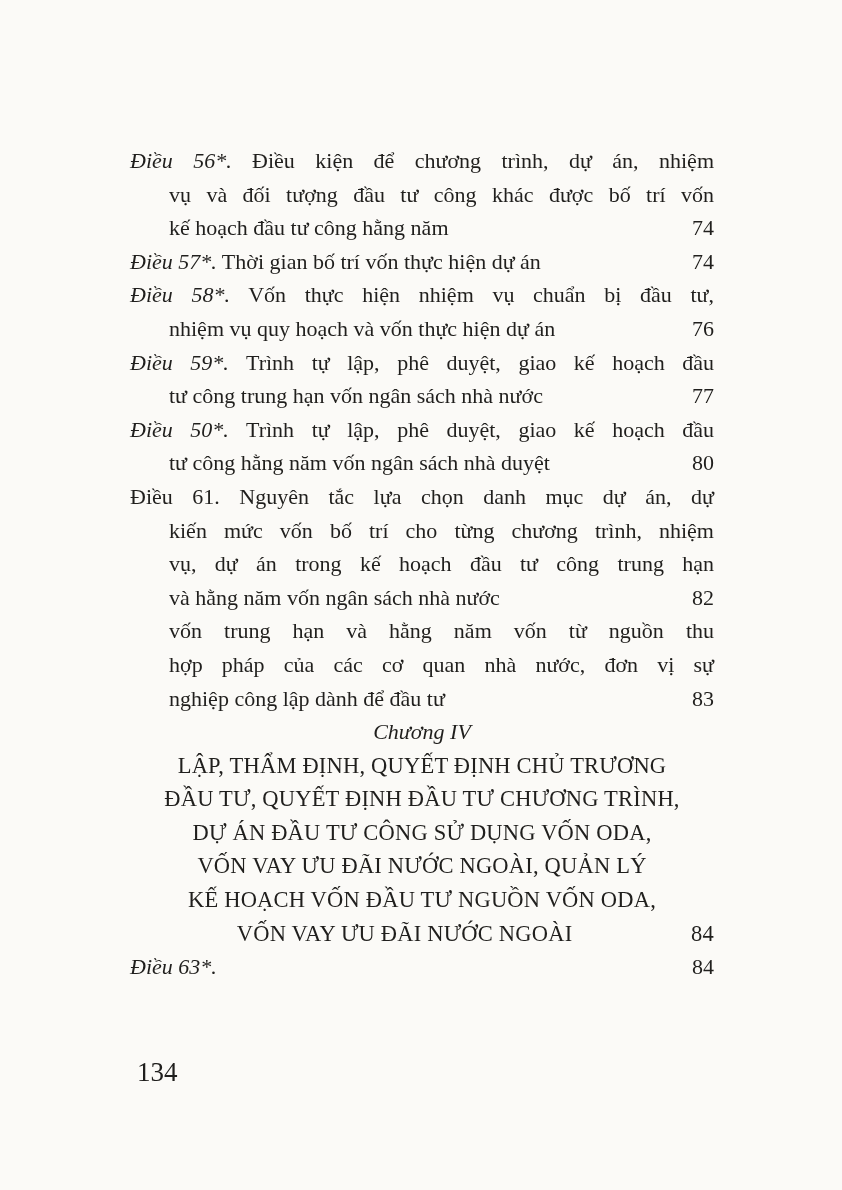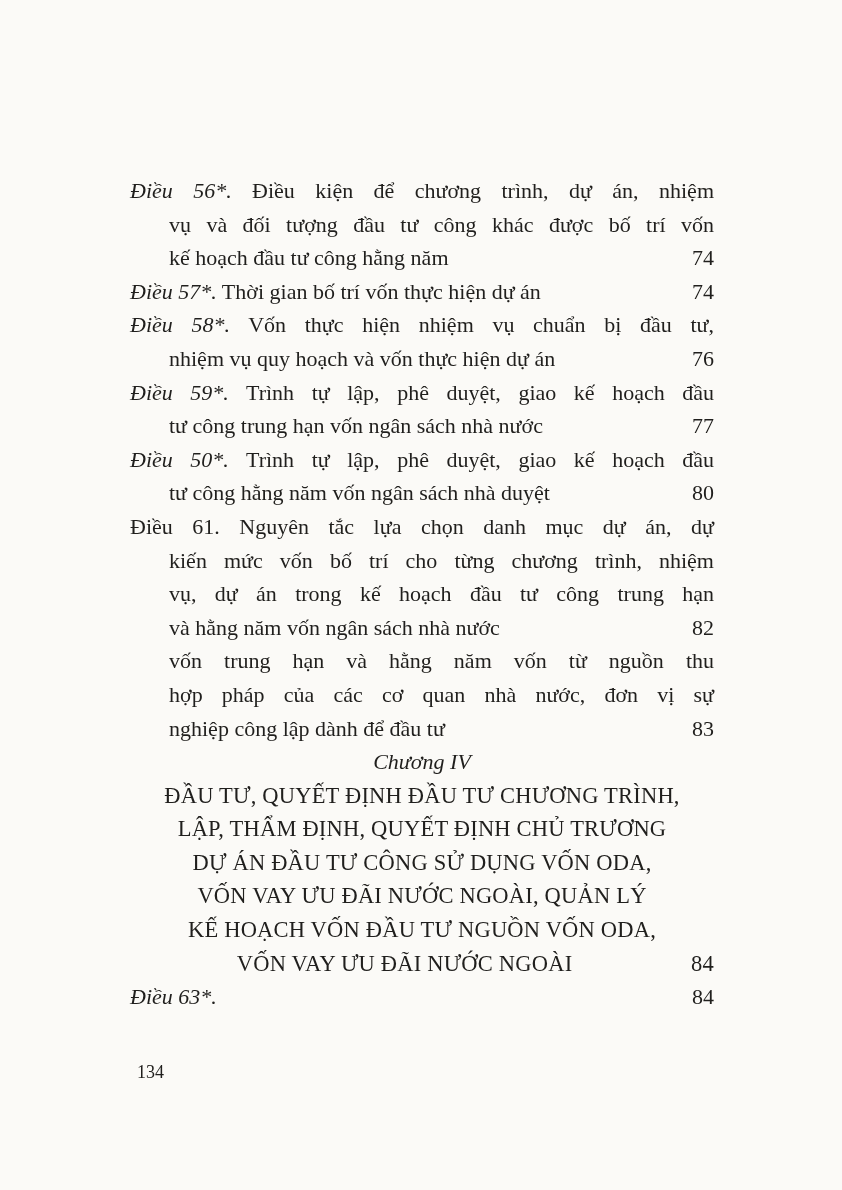--- a/index.html
+++ b/index.html
@@ -11,21 +11,21 @@
     overflow: hidden;
   }
   .page {
     position: relative;
     width: 842px;
     height: 1190px;
   }
   .toc {
     position: absolute;
     left: 130px;
-    top: 174px;
+    top: 144px;
     width: 584px;
     font-size: 22px;
   }
   .line {
     line-height: 33.6px;
     min-height: 33.6px;
   }
   .line.justify {
     text-align: justify;
     text-align-last: justify;
@@ -39,21 +39,21 @@
   }
   .line.haspage.center .txt { flex: 1; text-align: center; white-space: nowrap; }
   .line.haspage .pg { padding-left: 12px; }
   .it { font-style: italic; }
   .line.chapter-label { font-style: italic; }
   .line.chapter-title { font-size: 22.5px; letter-spacing: 0.2px; }
   .footer {
     position: absolute;
     left: 137px;
     top: 1056px;
-    font-size: 18px;
+    font-size: 27px;
     line-height: 33.6px;
   }
 </style>
 </head>
 <body>
 
 <div class="page">
   <main class="toc">
       <div class="line entry justify"><span class="it">Điều 56*.</span><span> Điều kiện để chương trình, dự án, nhiệm</span></div>
       <div class="line cont justify"><span>vụ và đối tượng đầu tư công khác được bố trí vốn</span></div>
@@ -87,22 +87,22 @@
         <span class="txt"><span>và hằng năm vốn ngân sách nhà nước</span></span>
         <span class="pg">82</span>
       </div>
       <div class="line cont justify"><span>vốn trung hạn và hằng năm vốn từ nguồn thu</span></div>
       <div class="line cont justify"><span>hợp pháp của các cơ quan nhà nước, đơn vị sự</span></div>
       <div class="line cont haspage">
         <span class="txt"><span>nghiệp công lập dành để đầu tư</span></span>
         <span class="pg">83</span>
       </div>
       <div class="line entry center chapter-label"><span class="it">Chương IV</span></div>
+      <div class="line entry center chapter-title"><span>LẬP, THẨM ĐỊNH, QUYẾT ĐỊNH CHỦ TRƯƠNG</span></div>
       <div class="line entry center chapter-title"><span>ĐẦU TƯ, QUYẾT ĐỊNH ĐẦU TƯ CHƯƠNG TRÌNH,</span></div>
-      <div class="line entry center chapter-title"><span>LẬP, THẨM ĐỊNH, QUYẾT ĐỊNH CHỦ TRƯƠNG</span></div>
       <div class="line entry center chapter-title"><span>DỰ ÁN ĐẦU TƯ CÔNG SỬ DỤNG VỐN ODA,</span></div>
       <div class="line entry center chapter-title"><span>VỐN VAY ƯU ĐÃI NƯỚC NGOÀI, QUẢN LÝ</span></div>
       <div class="line entry center chapter-title"><span>KẾ HOẠCH VỐN ĐẦU TƯ NGUỒN VỐN ODA,</span></div>
       <div class="line entry center chapter-title haspage">
         <span class="txt"><span>VỐN VAY ƯU ĐÃI NƯỚC NGOÀI</span></span>
         <span class="pg">84</span>
       </div>
       <div class="line entry haspage">
         <span class="txt"><span class="it">Điều 63*.</span></span>
         <span class="pg">84</span>

